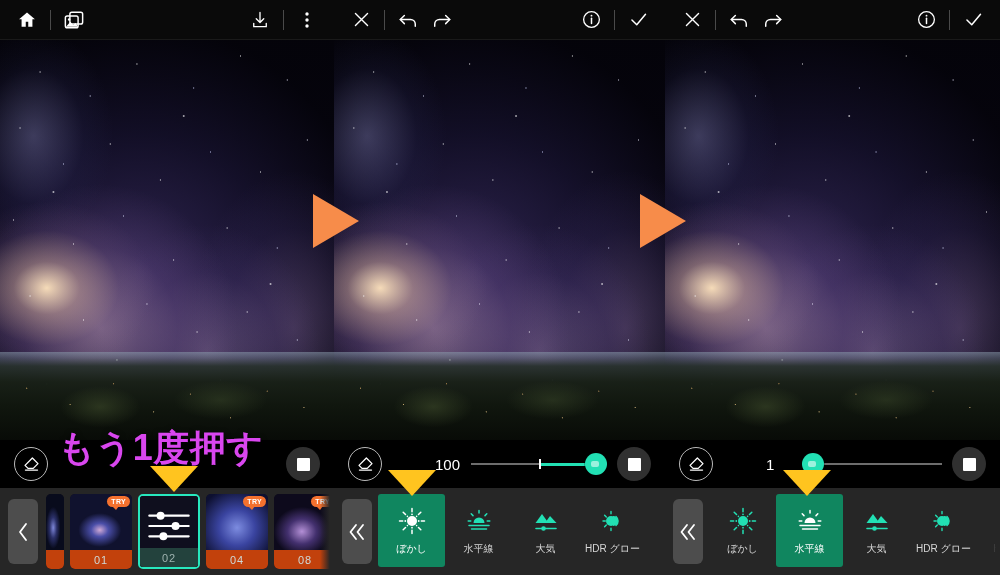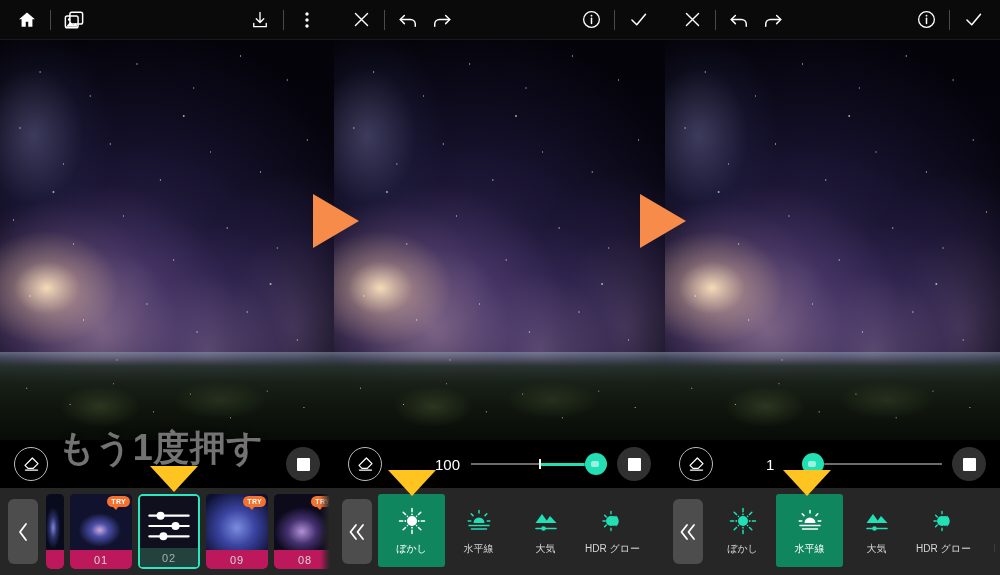--- a/index.html
+++ b/index.html
@@ -115,21 +115,21 @@
     border-top: 27px solid transparent;
     border-bottom: 27px solid transparent;
     border-left: 46px solid #f78c4a;
   }
   .play-arrow.a1 { left: 313px; }
   .play-arrow.a2 { left: 640px; }
 
   
   .hint-text {
     position: absolute; left: 58px; top: 424px; z-index: 7;
-    color: #737373; font-size: 36px; font-weight: bold;
+    color: #d946ef; font-size: 36px; font-weight: bold;
     letter-spacing: .5px; text-shadow: 0 2px 6px rgba(0,0,0,.9);
     white-space: nowrap;
   }
   .hint-arrow {
     position: absolute; z-index: 9; width: 0; height: 0;
     border-left: 24px solid transparent;
     border-right: 24px solid transparent;
     border-top: 26px solid #FFC41F;
   }
   .hint-arrow.h1 { left: 150px; top: 466px; }
@@ -180,21 +180,21 @@
   
   .thumbs { position: absolute; left: 46px; top: 0; display: flex; gap: 6px; align-items: flex-start; padding-top: 6px; }
   .thumb {
     position: relative; width: 62px; height: 75px; border-radius: 5px; overflow: hidden;
     background: #0c0c18; flex: 0 0 auto; cursor: pointer;
   }
   .thumb.sel { border: 2px solid #27E8BE; }
   .thumb-img { position: absolute; left: 0; top: 0; width: 100%; height: 100%; }
   .thumb-lbl {
     position: absolute; left: 0; bottom: 0; width: 100%; height: 19px;
-    background: #be185d; color: #cfd8d6; font-size: 11px;
+    background: #c2410c; color: #cfd8d6; font-size: 11px;
     display: flex; align-items: center; justify-content: center; letter-spacing: 1px;
   }
   .thumb.sel .thumb-lbl { background: #23423d; color: #9fb3b0; margin-top: 28px; }
   .try-badge {
     position: absolute; right: 2px; top: 2px; z-index: 3;
     background: #F4712E; color: #fff; font-size: 7px; font-weight: bold;
     padding: 2px 4px; border-radius: 7px; letter-spacing: .3px;
   }
   .try-badge::after {
     content: ""; position: absolute; left: 5px; bottom: -3px;
@@ -454,21 +454,21 @@
             <circle cx="22" cy="13" r="4.3" fill="#fff"></circle>
             <circle cx="38" cy="24" r="4.3" fill="#fff"></circle>
             <circle cx="25" cy="35" r="4.3" fill="#fff"></circle>
           </svg>
           <div class="thumb-lbl">02</div>
         </div>
 
         <div class="thumb">
           <div class="thumb-img tg4"></div>
           <div class="try-badge">TRY</div>
-          <div class="thumb-lbl">09</div>
+          <div class="thumb-lbl">04</div>
         </div>
 
         <div class="thumb">
           <div class="thumb-img tg5"></div>
           <div class="try-badge">TRY</div>
           <div class="thumb-lbl">08</div>
         </div>
       </div>
       <div class="strip-fade-r"></div>
     </div>

